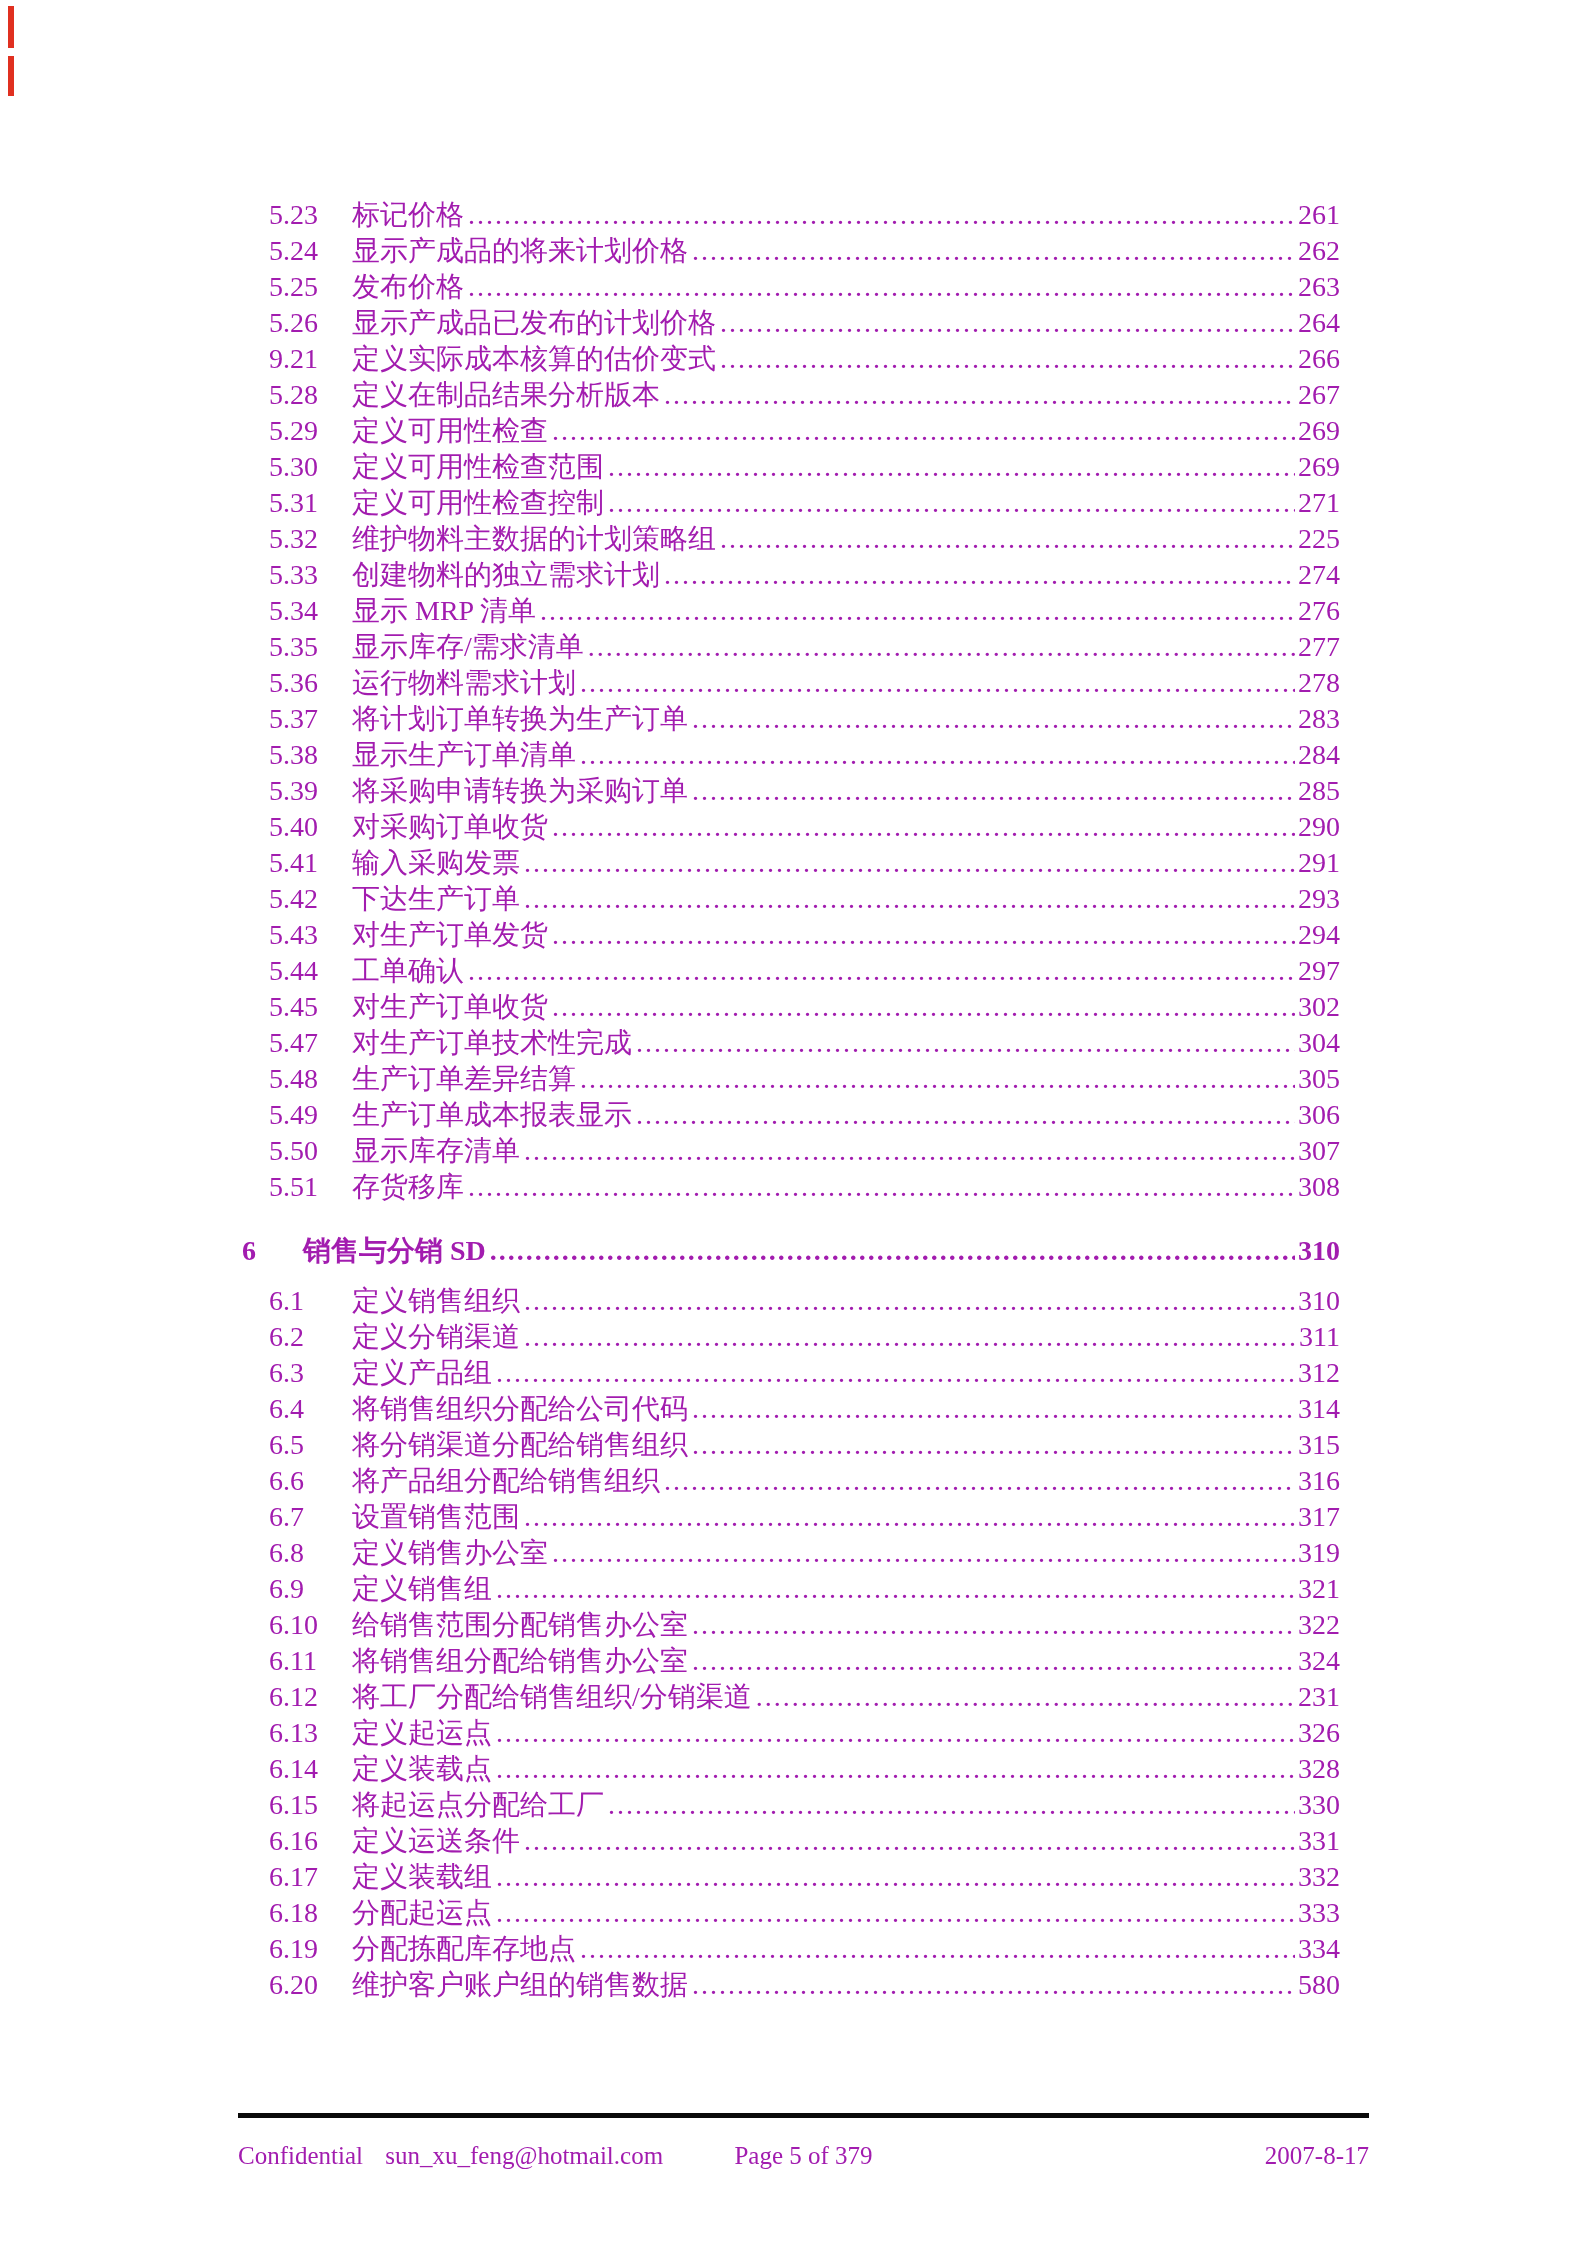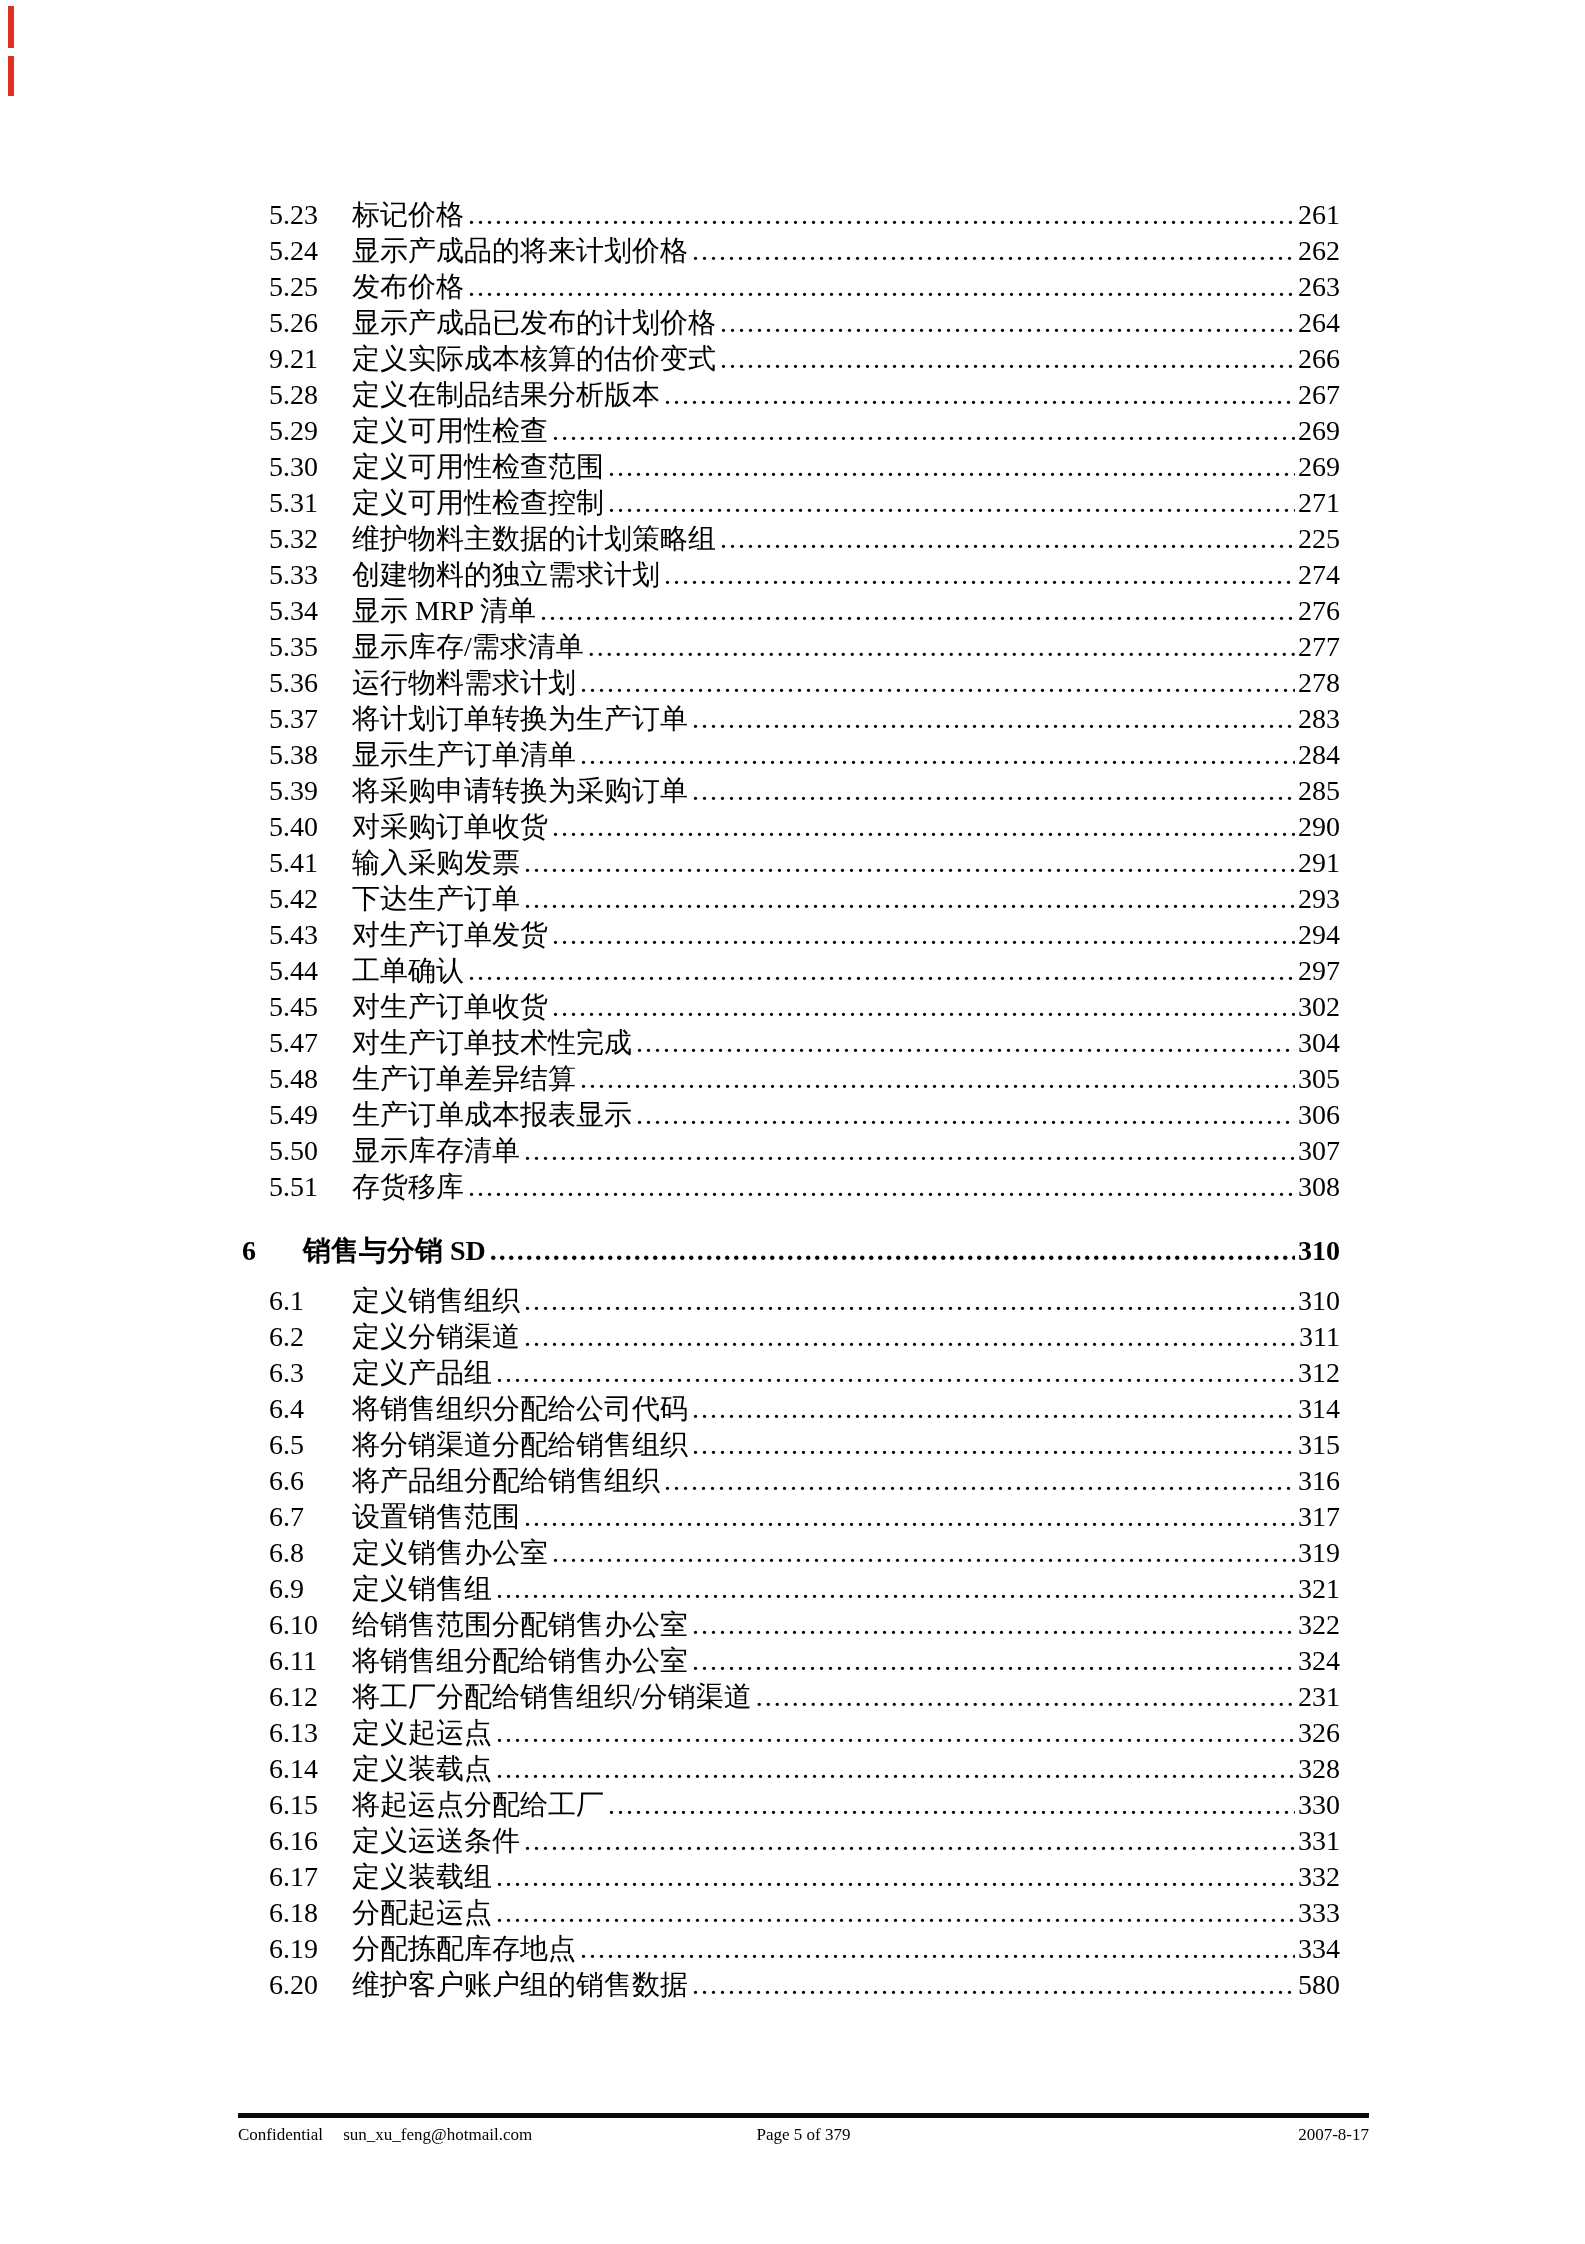--- a/index.html
+++ b/index.html
@@ -1,21 +1,21 @@
 <!DOCTYPE html>
 <html><head>
 <meta charset="utf-8">
 <style>
   html,body{margin:0;padding:0;background:#ffffff;}
   .page{
     position:relative;
     width:1585px;height:2244px;
     background:#ffffff;
     font-family:"Liberation Serif","DejaVu Serif",serif;
-    color:#000000;
+    color:#a21caf;
     overflow:hidden;
   }
   
   .red-mark{position:absolute;left:8px;width:6px;background:#e03020;}
   .red-mark.m1{top:6px;height:42px;}
   .red-mark.m2{top:56px;height:40px;}
 
   .toc{
     position:absolute;
     left:269px;top:197px;width:1071px;
@@ -56,24 +56,24 @@
     margin-bottom:14px;
   }
   .toc-row.section-header .num{
     flex:0 0 61px;
   }
 
   .footer{
     position:absolute;
     left:238px;top:2113px;width:1131px;
     border-top:5px solid #0a0a0a;
-    padding-top:2px;
+    padding-top:23px;
     display:flex;
     align-items:baseline;
-    font-size:17px;
+    font-size:25px;
     line-height:30px;
     white-space:nowrap;
   }
   .footer .f-left{flex:1 1 0;text-align:left;}
   .footer .f-center{flex:0 0 auto;text-align:center;}
   .footer .f-right{flex:1 1 0;text-align:right;}
   .footer .email{margin-left:16px;}
 </style>
 </head>
 <body>

